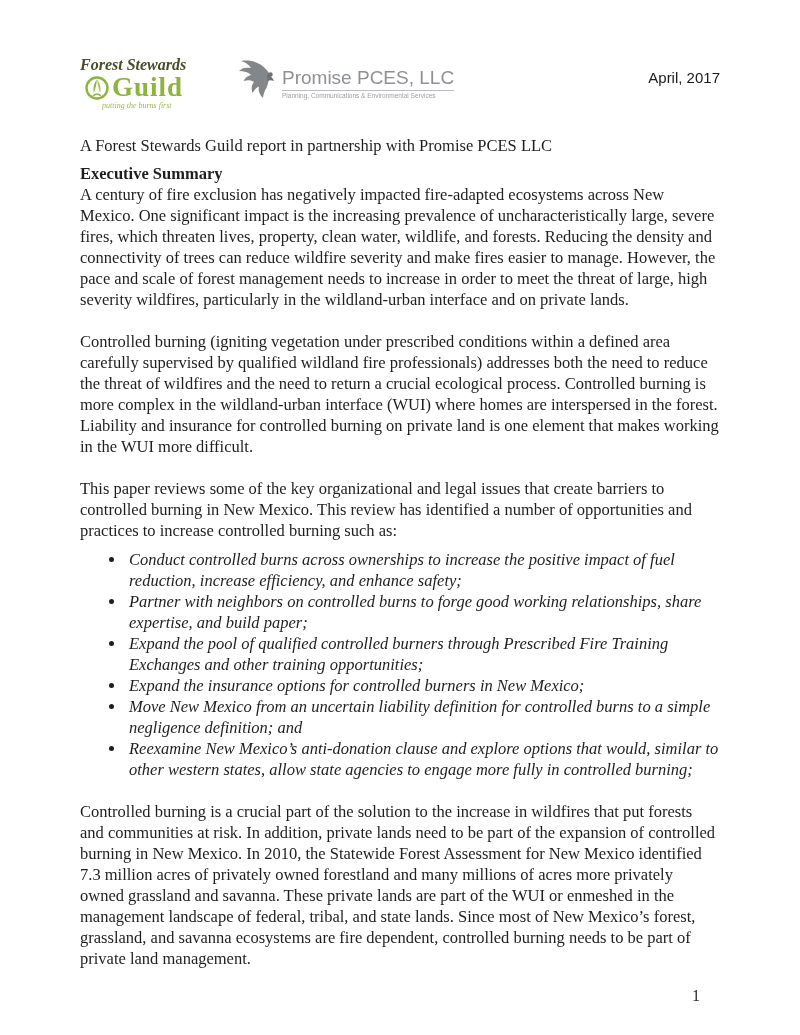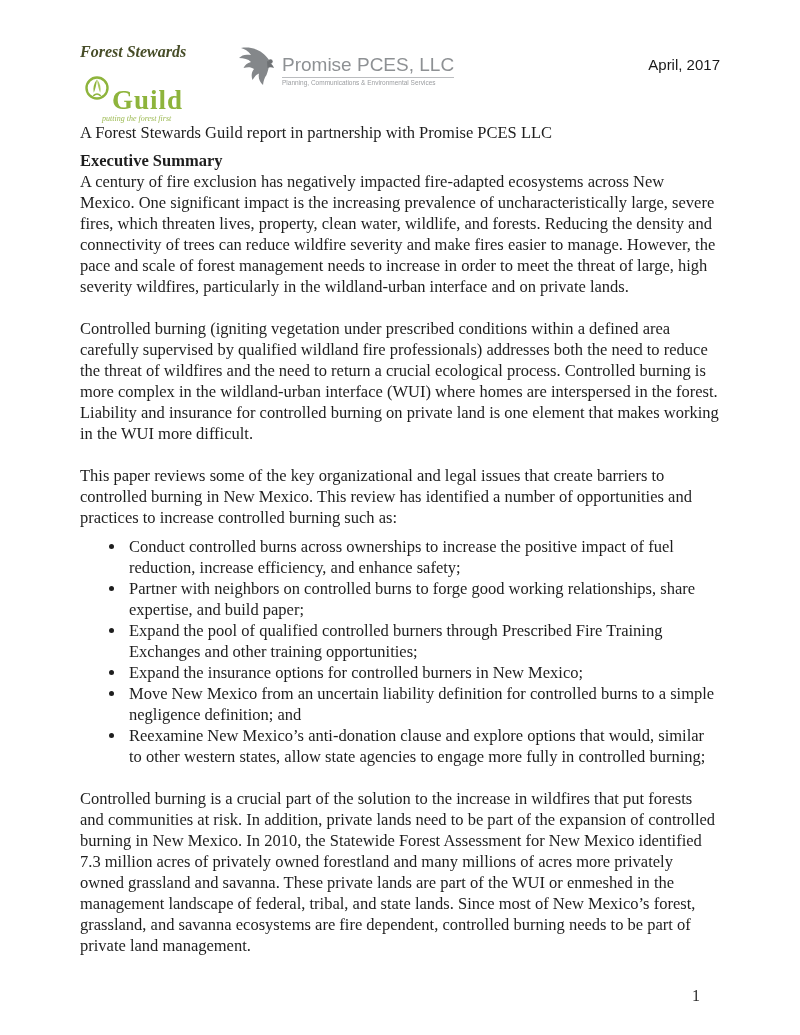--- a/index.html
+++ b/index.html
@@ -12,21 +12,21 @@
     height: 1035px;
     position: relative;
     font-family: "Liberation Serif", "DejaVu Serif", serif;
     color: #1e1e1e;
     overflow: hidden;
   }
   .page {
     box-sizing: border-box;
     width: 800px;
     height: 1035px;
-    padding: 44px 80px 0 80px;
+    padding: 57px 80px 0 80px;
     position: relative;
   }
 
   
   .header {
     display: flex;
     align-items: flex-start;
     height: 60px;
     margin-bottom: 18px;
   }
@@ -48,21 +48,20 @@
     margin-left: 4px;
   }
   .guild-word {
     font-family: "Liberation Serif", serif;
     font-weight: bold;
     font-size: 27px;
     line-height: 27px;
     color: #8eb43c;
     letter-spacing: 1px;
     margin-left: 2px;
-    margin-top: 26px;
   }
   .guild-tagline {
     font-family: "Liberation Serif", serif;
     font-style: italic;
     font-size: 8px;
     line-height: 9px;
     color: #9cba52;
     margin-left: 22px;
     white-space: nowrap;
   }
@@ -122,20 +121,21 @@
     font-size: 16.5px;
     line-height: 21px;
     margin: 0 0 21px 0;
   }
   p.body-para.no-gap { margin-bottom: 8px; }
   ul.bullet-list {
     margin: 0 0 21px 0;
     padding-left: 46px;
     font-size: 16.5px;
     line-height: 21px;
+    font-style: italic;
   }
   ul.bullet-list li {
     padding-left: 3px;
     margin: 0;
   }
   .page-number {
     position: absolute;
     right: 100px;
     bottom: 30px;
     font-size: 16px;
@@ -155,21 +155,21 @@
         <span style="display:inline-flex;">
           <svg width="26" height="26" viewBox="0 0 28 28" aria-hidden="true">
             <circle cx="14" cy="14" r="11.3" fill="none" stroke="#8eb43c" stroke-width="2.6"></circle>
             <path d="M14 4.5 C10.5 9 9.5 13.5 10.5 19 C12.2 15.5 13.2 11 14 4.5 Z" fill="#8eb43c"></path>
             <path d="M14 4.5 C17.5 9 18.5 13.5 17.5 19 C15.8 15.5 14.8 11 14 4.5 Z" fill="#aac75f"></path>
             <path d="M10 22.5 C12.5 20 15.5 20 18 22.5" fill="none" stroke="#8eb43c" stroke-width="1.6"></path>
           </svg>
         </span>
         <span class="guild-word">Guild</span>
       </div>
-      <div class="guild-tagline">putting the forest first</div>
+      <div class="guild-tagline">putting the burns first</div>
     </div>
 
     <div class="pces-logo">
       <span style="display:inline-flex; margin-top:-8px;">
         <svg width="40" height="46" viewBox="0 0 40 46" aria-hidden="true">
           <path d="M31 14 C25 4 13 0 3 2 C9 4 11 6 13 9 C7 8 4 9 1 12 C6 12 10 13 13 16 C9 17 7 19 5.5 22 C10 21 13 21 16 23 C13.5 26 13 30 14.5 34 C16.5 30.5 18.5 28.5 21 27.5 C20 31.5 21.5 36 25 39 C25.5 35 26.5 31.5 28.5 29 C30.5 24 31.5 19 31 14 Z" fill="#84878a"></path>
           <path d="M29 15 C33 17 35 19 36 22 C33.5 21 31.5 21 29.5 22 Z" fill="#6e7174"></path>
           <circle cx="32.5" cy="15.5" r="2.2" fill="#6e7174"></circle>
         </svg>
       </span>

